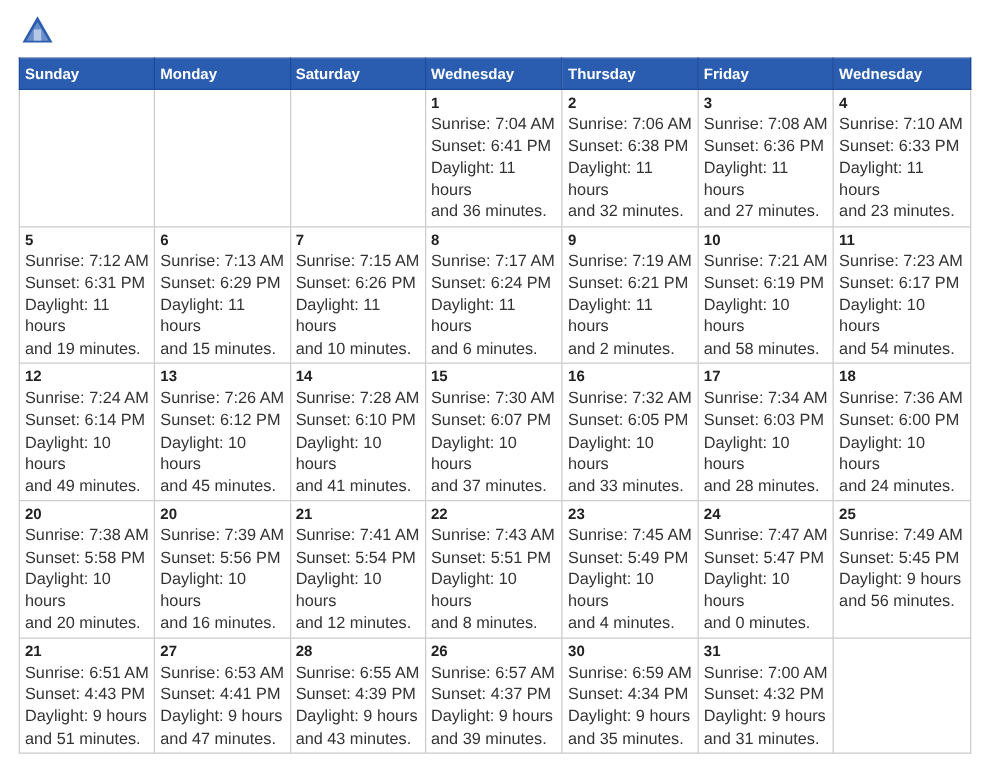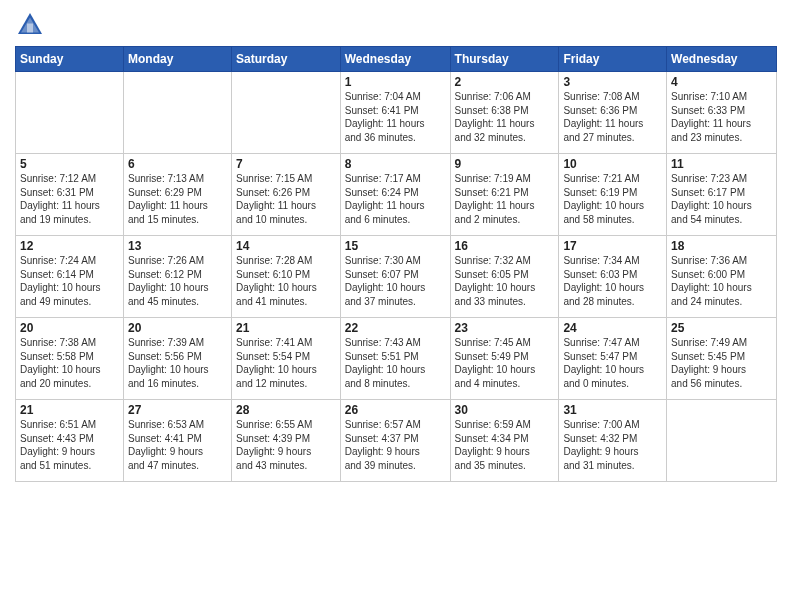--- a/index.html
+++ b/index.html
@@ -69,21 +69,21 @@
       background: #fff;
     }
     .day-num {
       font-size: 12px;
       font-weight: bold;
       color: #222;
       display: block;
       margin-bottom: 1px;
     }
     .day-info {
-      font-size: 10px;
+      font-size: 13px;
       color: #333;
       line-height: 1.35;
     }
     .empty {
       background: #f5f5f5;
     }
     tr:last-child td {
       border-bottom: 1px solid #ccc;
     }
   </style>

